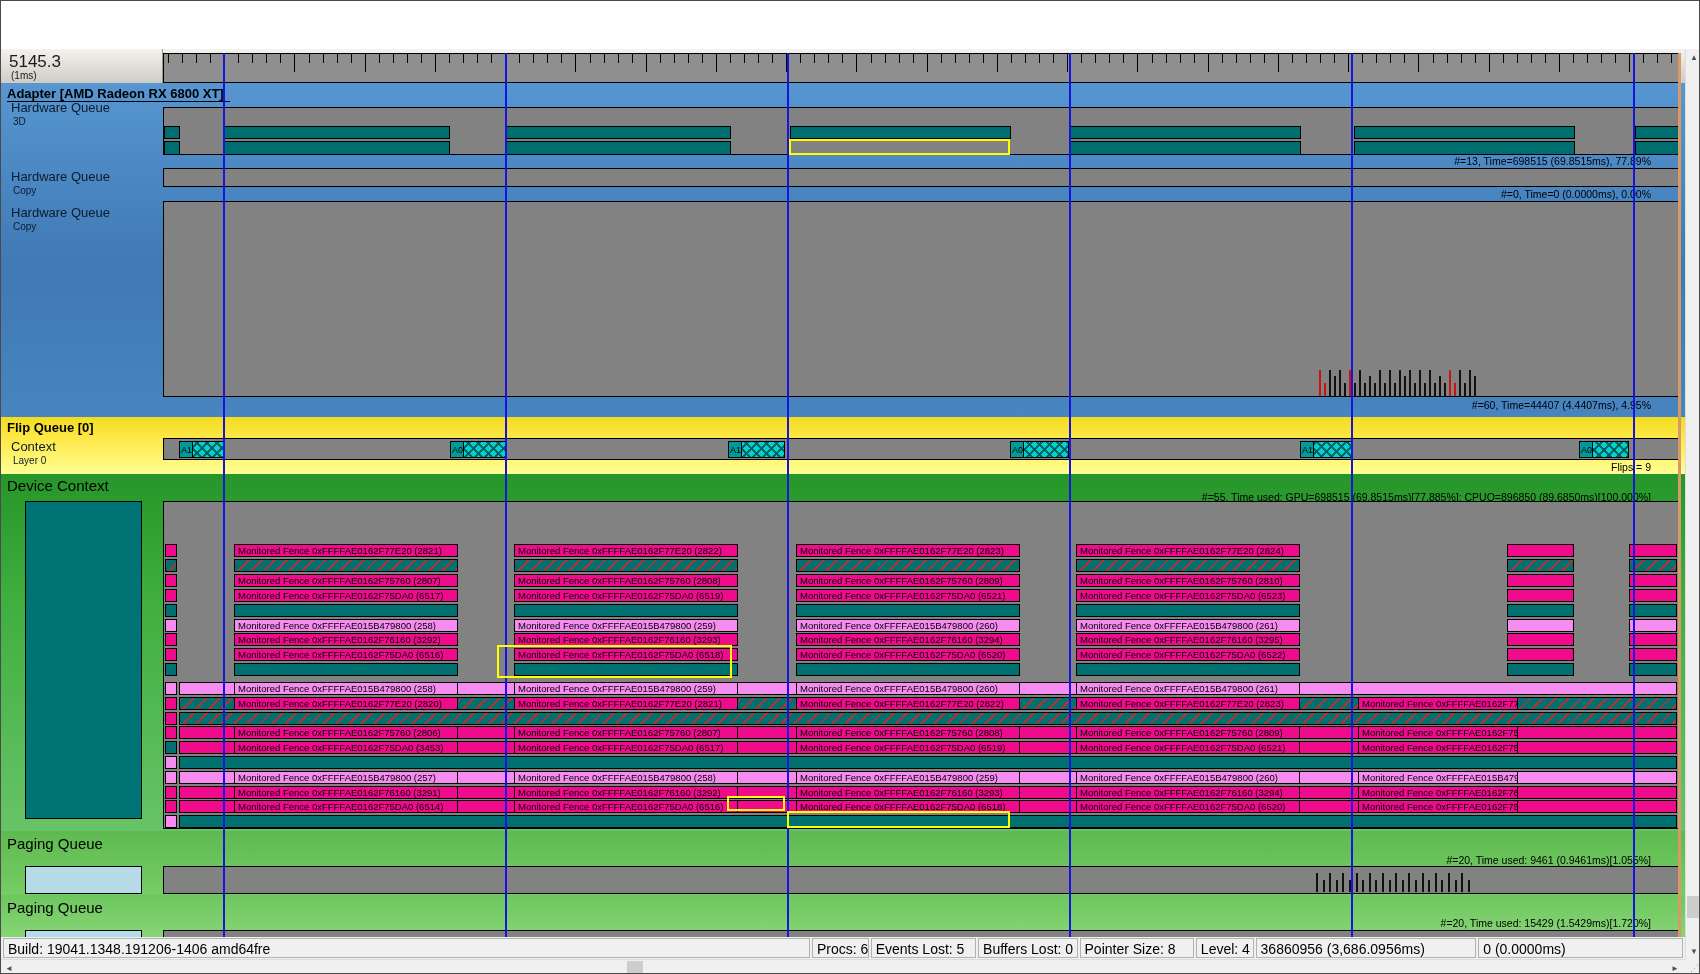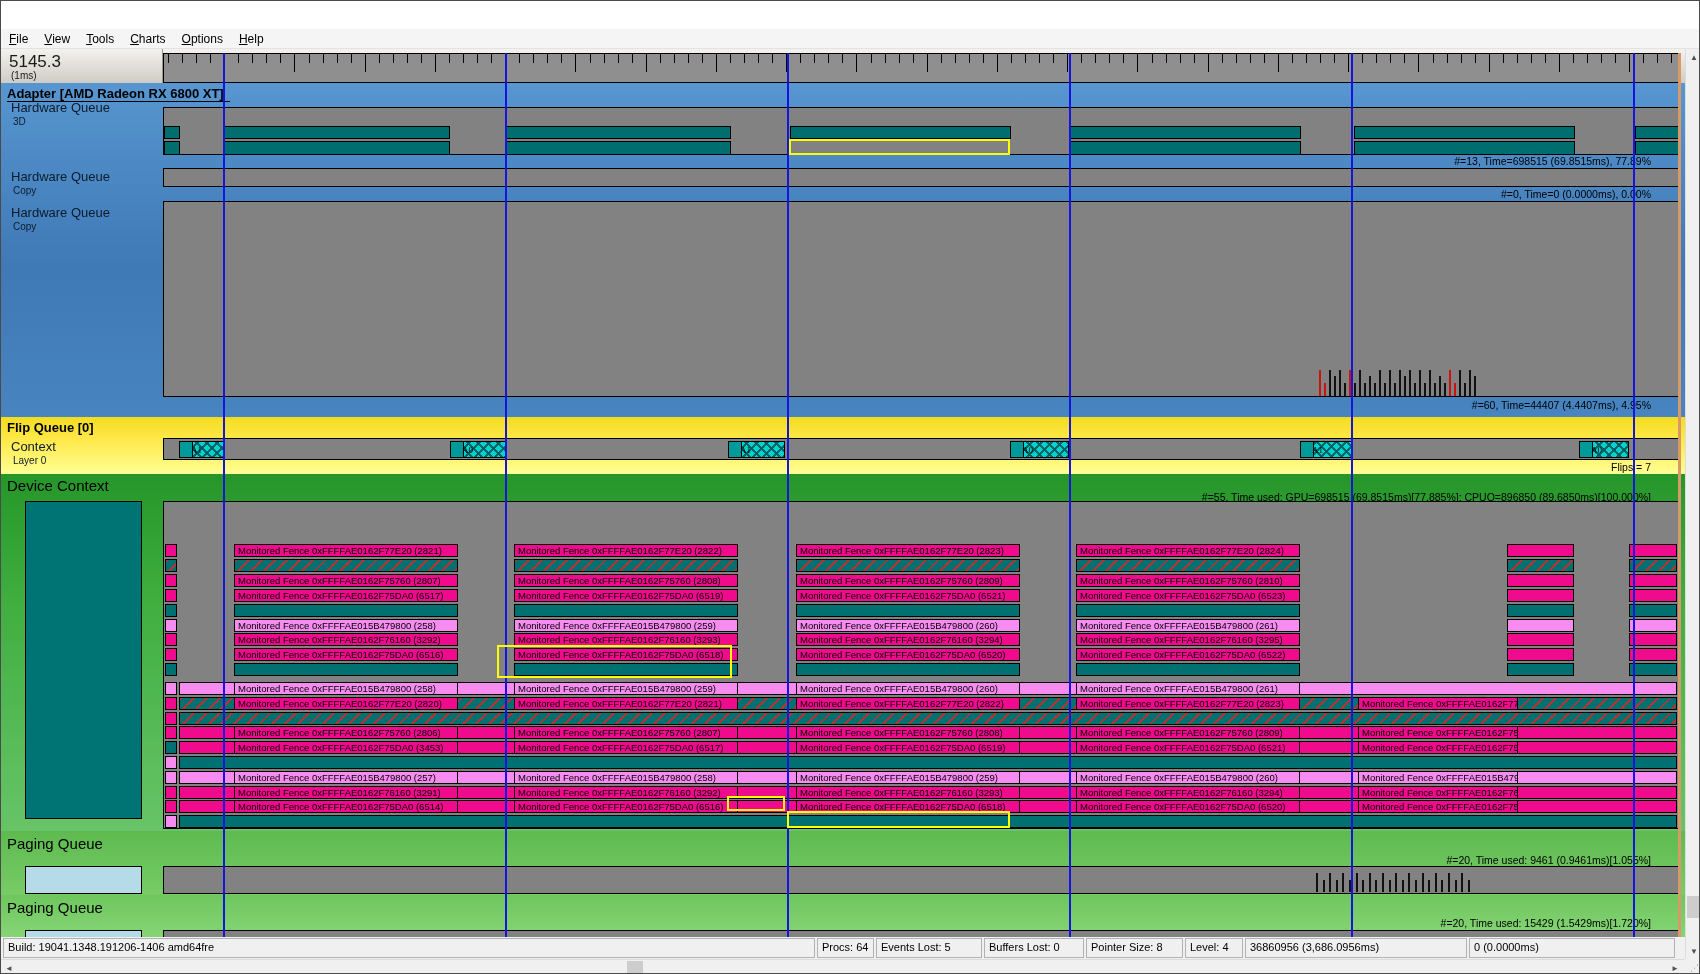--- a/index.html
+++ b/index.html
@@ -41,55 +41,47 @@
   .stats{position:absolute;font-size:10.5px;color:#000;white-space:nowrap;text-align:right;right:34px;}
   .track{position:absolute;left:162px;width:1516px;background:#828282;border:1px solid #000;}
   .swatch{position:absolute;left:24px;border:1px solid #000;}
   
   .bar3d{position:absolute;background:#006e6e;border:1px solid #000;}
   .flipbar{position:absolute;height:17px;border:1px solid #000;background:
      repeating-linear-gradient(45deg, rgba(0,90,90,.9) 0 2px, transparent 2px 7px),
      repeating-linear-gradient(-45deg, rgba(0,90,90,.9) 0 2px, transparent 2px 7px),
      #00d2d2;font-size:9px;line-height:16px;color:#000;overflow:hidden;}
   .flipbar .cap{position:absolute;left:0;top:0;width:13px;height:100%;background:#009a9a;border-right:1px solid #000;}
-  .flipbar .lbl{position:absolute;left:11px;top:0;font-family:Liberation Serif, serif;}
+  .flipbar .lbl{position:absolute;left:1px;top:0;}
   .fence-seg{position:absolute;border:1px solid #000;overflow:hidden;font-size:9.5px;line-height:11px;white-space:nowrap;color:#000;padding-left:3px;}
   .c-magenta{background:#F00A8C;}
   .c-pink{background:#F78CF0;}
   .c-teal{background:#007070;}
   .c-hatch{background:repeating-linear-gradient(135deg,#b43232 0 2px,#007070 2px 9px);}
   .vtick{position:absolute;width:2px;background:#111;}
   .vtick.red{background:#cc1111;}
   .gridline{position:absolute;top:52px;height:884px;width:2px;background:#1515dd;}
   #cursor-line{position:absolute;top:52px;height:884px;width:3px;background:#d79a66;}
   .selbox{position:absolute;border:2px solid #ffff00;background:transparent;}
   
-  #statusbar{position:absolute;left:0;top:936px;width:1684px;height:22px;background:#f0f0f0;display:flex;align-items:stretch;padding:1px 0 1px 2px;font-size:11px;}
+  #statusbar{position:absolute;left:0;top:936px;width:1684px;height:22px;background:#f0f0f0;display:flex;align-items:stretch;padding:1px 0 1px 2px;font-size:14px;}
   .status-cell{border:1px solid #b2b2b2;background:#f0f0f0;padding:2px 4px;margin-right:2px;white-space:nowrap;overflow:hidden;}
   #hscroll{position:absolute;left:0;top:958px;width:1684px;height:16px;background:#f0f0f0;border-top:1px solid #dcdcdc;}
   #vscroll{position:absolute;left:1684px;top:48px;width:16px;height:910px;background:#f0f0f0;border-left:1px solid #dcdcdc;}
   .scroll-arrow{position:absolute;font-size:8px;color:#505050;width:16px;height:16px;display:flex;align-items:center;justify-content:center;}
   .scroll-thumb{position:absolute;background:#cdcdcd;}
   #corner{position:absolute;left:1684px;top:958px;width:16px;height:16px;background:#f0f0f0;}
   #grip{position:absolute;right:2px;bottom:2px;font-size:9px;color:#999;}
 </style>
 </head>
 <body>
 
 <div id="win">
 
 
-  <div id="menubar">
-      <div class="menu-item"><u>F</u>ile</div>
-      <div class="menu-item"><u>V</u>iew</div>
-      <div class="menu-item"><u>T</u>ools</div>
-      <div class="menu-item"><u>C</u>harts</div>
-      <div class="menu-item"><u>O</u>ptions</div>
-      <div class="menu-item"><u>H</u>elp</div>
-    </div>
 
   <div id="ruler-row">
     <div id="scale-label">
       <div id="scale-value">5145.3</div>
       <div id="scale-unit">(1ms)</div>
     </div>
     <div id="ruler">
         <div class="tick" style="left: 4px; height: 9px;"></div>
         <div class="tick" style="left: 18.05px; height: 9px;"></div>
         <div class="tick" style="left: 32.1px; height: 9px;"></div>
@@ -289,21 +281,21 @@
         </div>
         <div class="flipbar" style="left: 1136px; top: 2px; width: 53px;">
           <div class="cap"></div>
           <div class="lbl">A1</div>
         </div>
         <div class="flipbar" style="left: 1415px; top: 2px; width: 50px;">
           <div class="cap"></div>
           <div class="lbl">A0</div>
         </div>
       </div>
-    <div class="stats" style="top:44px;">Flips = 7</div>
+    <div class="stats" style="top:44px;">Flips = 9</div>
   </div>
 
   <div class="band" id="band-device">
     <div class="band-header-big" style="top:3px;">Device Context</div>
     <div class="stats" style="top:17px;">#=55, Time used: GPU=698515 (69.8515ms)[77.885%]; CPUQ=896850 (89.6850ms)[100.000%]</div>
     <div class="swatch" style="top:27px;height:318px;width:117px;background:#007474;"></div>
     <div class="track" id="track-device" style="top:27px;height:328px;">
         <div class="fence-seg c-magenta" style="left: 1px; top: 42px; width: 12px; height: 13px;"></div>
         <div class="fence-seg c-magenta" style="left: 70px; top: 42px; width: 224px; height: 13px;">Monitored Fence 0xFFFFAE0162F77E20 (2821)</div>
         <div class="fence-seg c-magenta" style="left: 350px; top: 42px; width: 224px; height: 13px;">Monitored Fence 0xFFFFAE0162F77E20 (2822)</div>
@@ -475,21 +467,21 @@
       <div class="selbox" style="left: 496px; top: 644px; width: 235px; height: 33px;"></div>
       <div class="selbox" style="left: 726px; top: 795px; width: 58px; height: 15px;"></div>
       <div class="selbox" style="left: 786px; top: 810px; width: 223px; height: 17px;"></div>
     </div>
 
   <div id="statusbar">
       <div class="status-cell" style="width: 812px;">Build: 19041.1348.191206-1406  amd64fre</div>
       <div class="status-cell" style="width: 57px;">Procs: 64</div>
       <div class="status-cell" style="width: 106px;">Events Lost: 5</div>
       <div class="status-cell" style="width: 100px;">Buffers Lost: 0</div>
-      <div class="status-cell" style="width: 97px;">Pointer Size: 8</div>
+      <div class="status-cell" style="width: 115px;">Pointer Size: 8</div>
       <div class="status-cell" style="width: 58px;">Level: 4</div>
       <div class="status-cell" style="width: 222px;">36860956 (3,686.0956ms)</div>
       <div class="status-cell" style="width: 206px;">0 (0.0000ms)</div>
     </div>
 
   <div id="hscroll">
     <div class="scroll-arrow" style="left:0;top:0;">◄</div>
     <div class="scroll-thumb" style="left:626px;top:1px;width:16px;height:14px;"></div>
     <div class="scroll-arrow" style="left:1666px;top:0;">►</div>
   </div>

